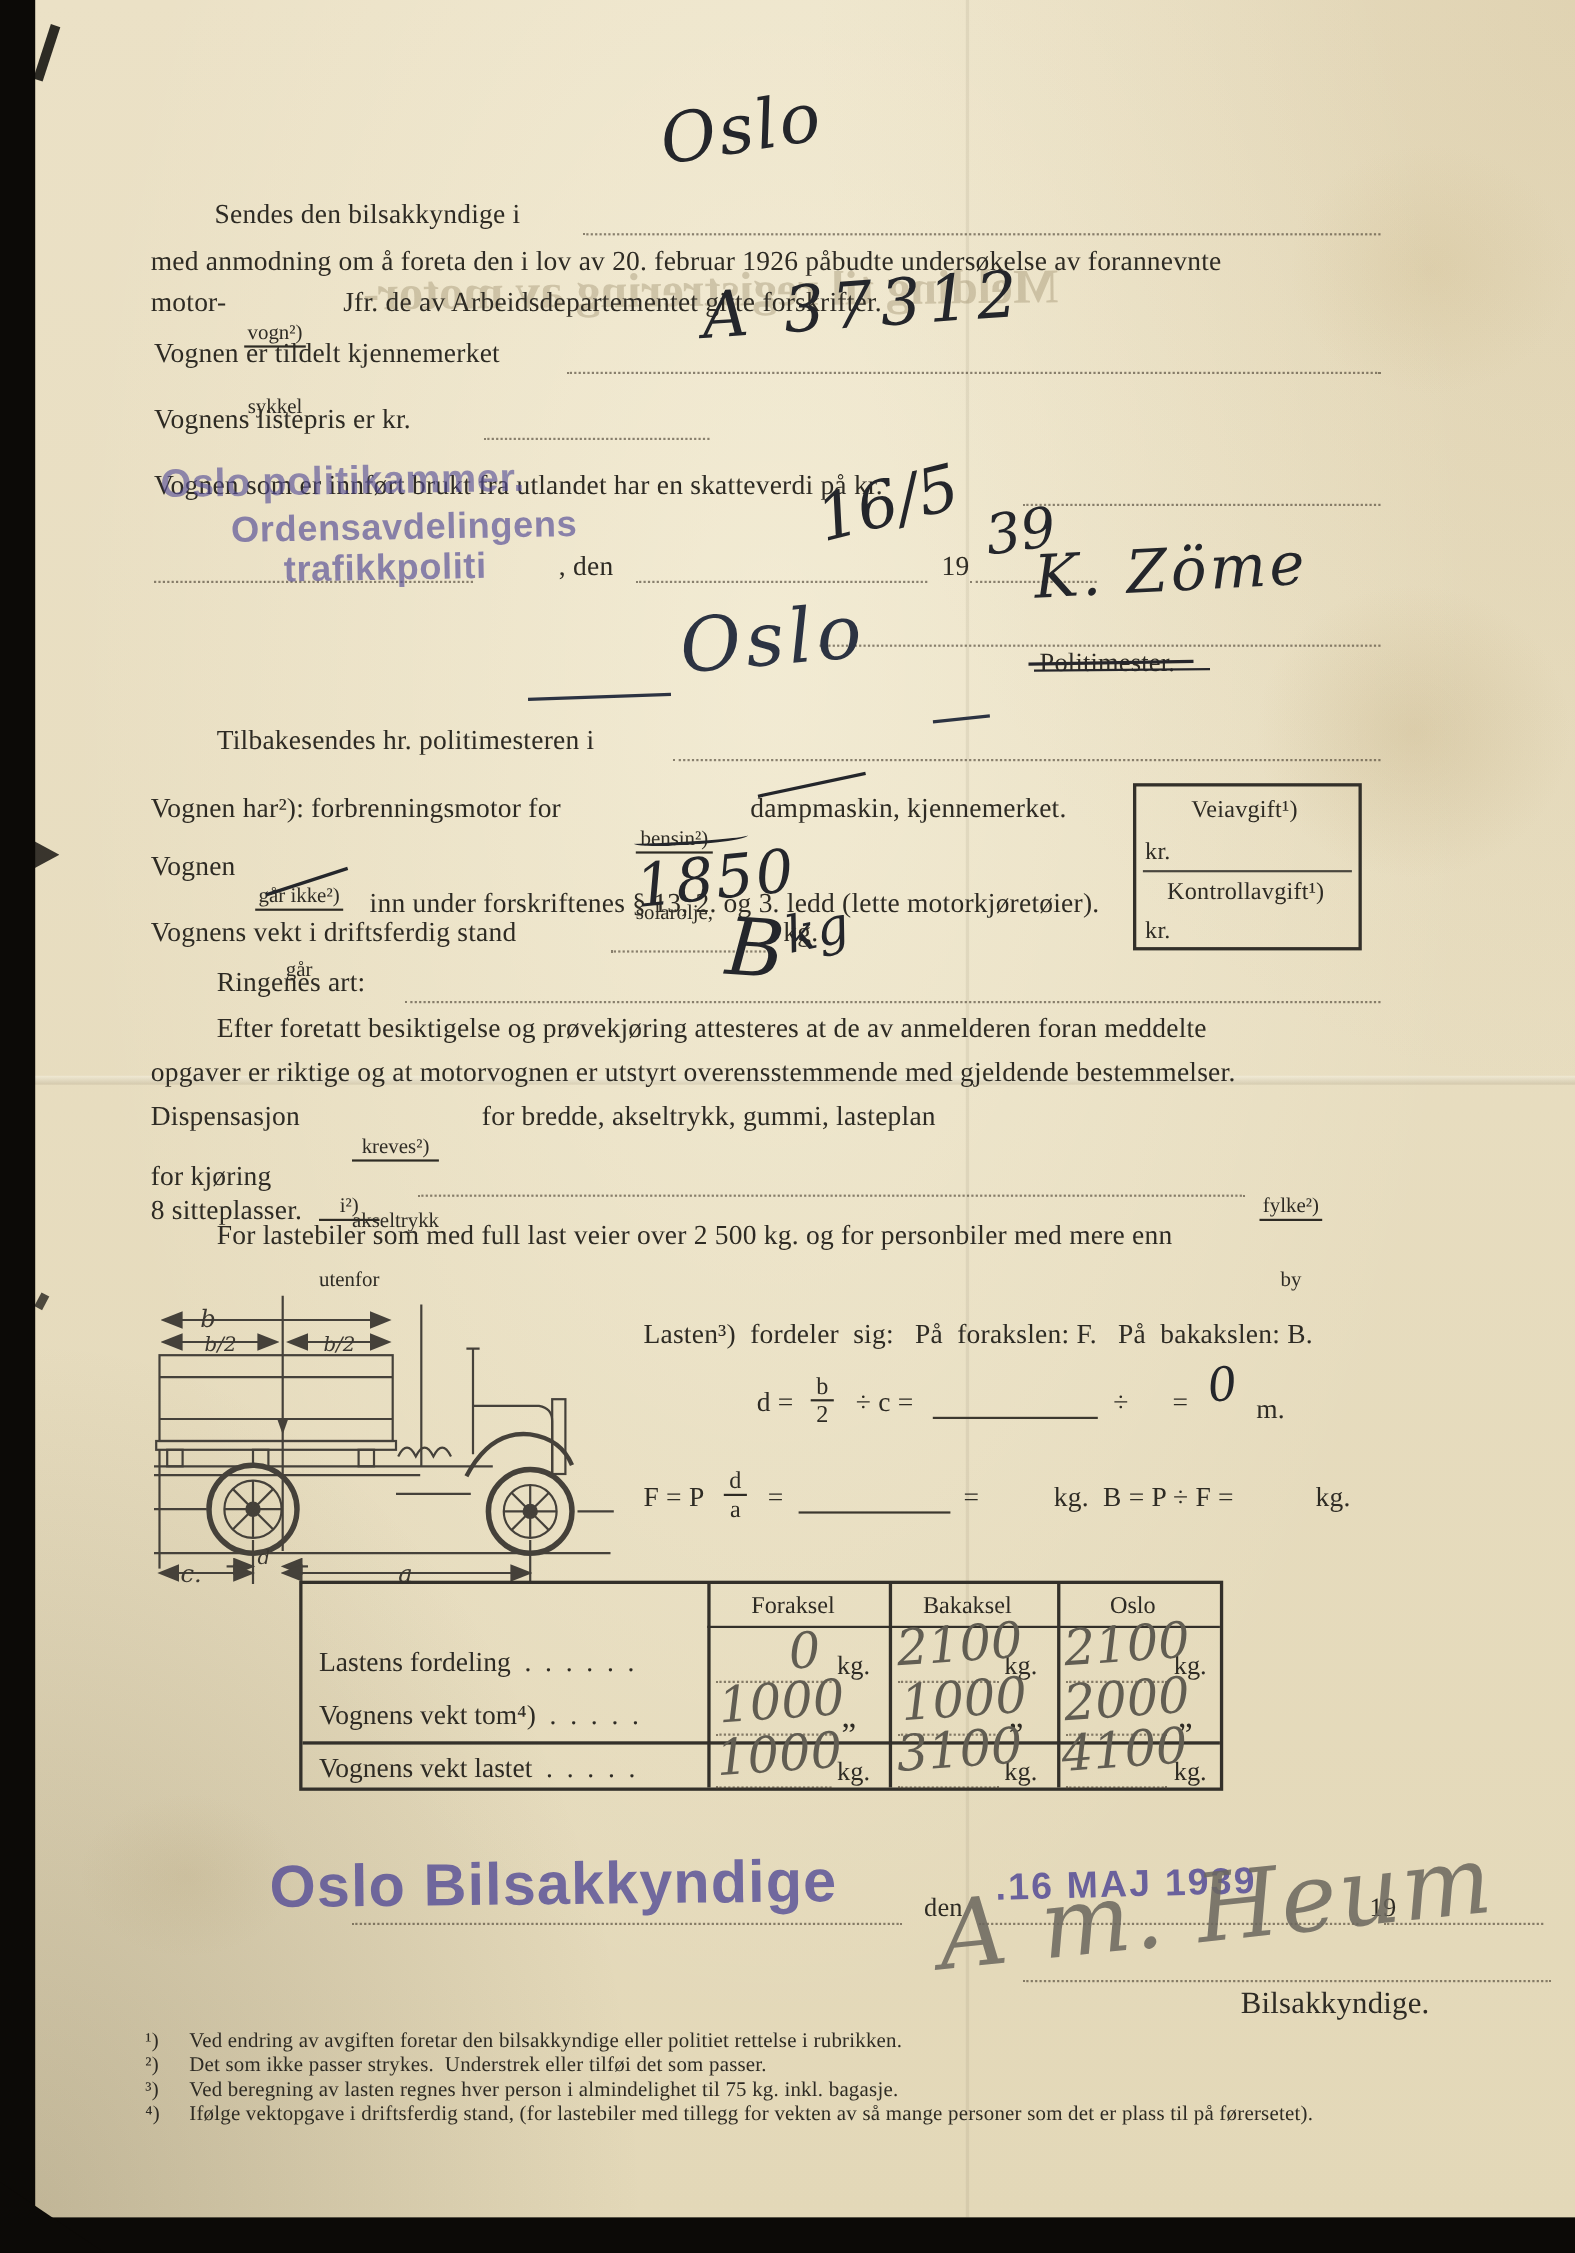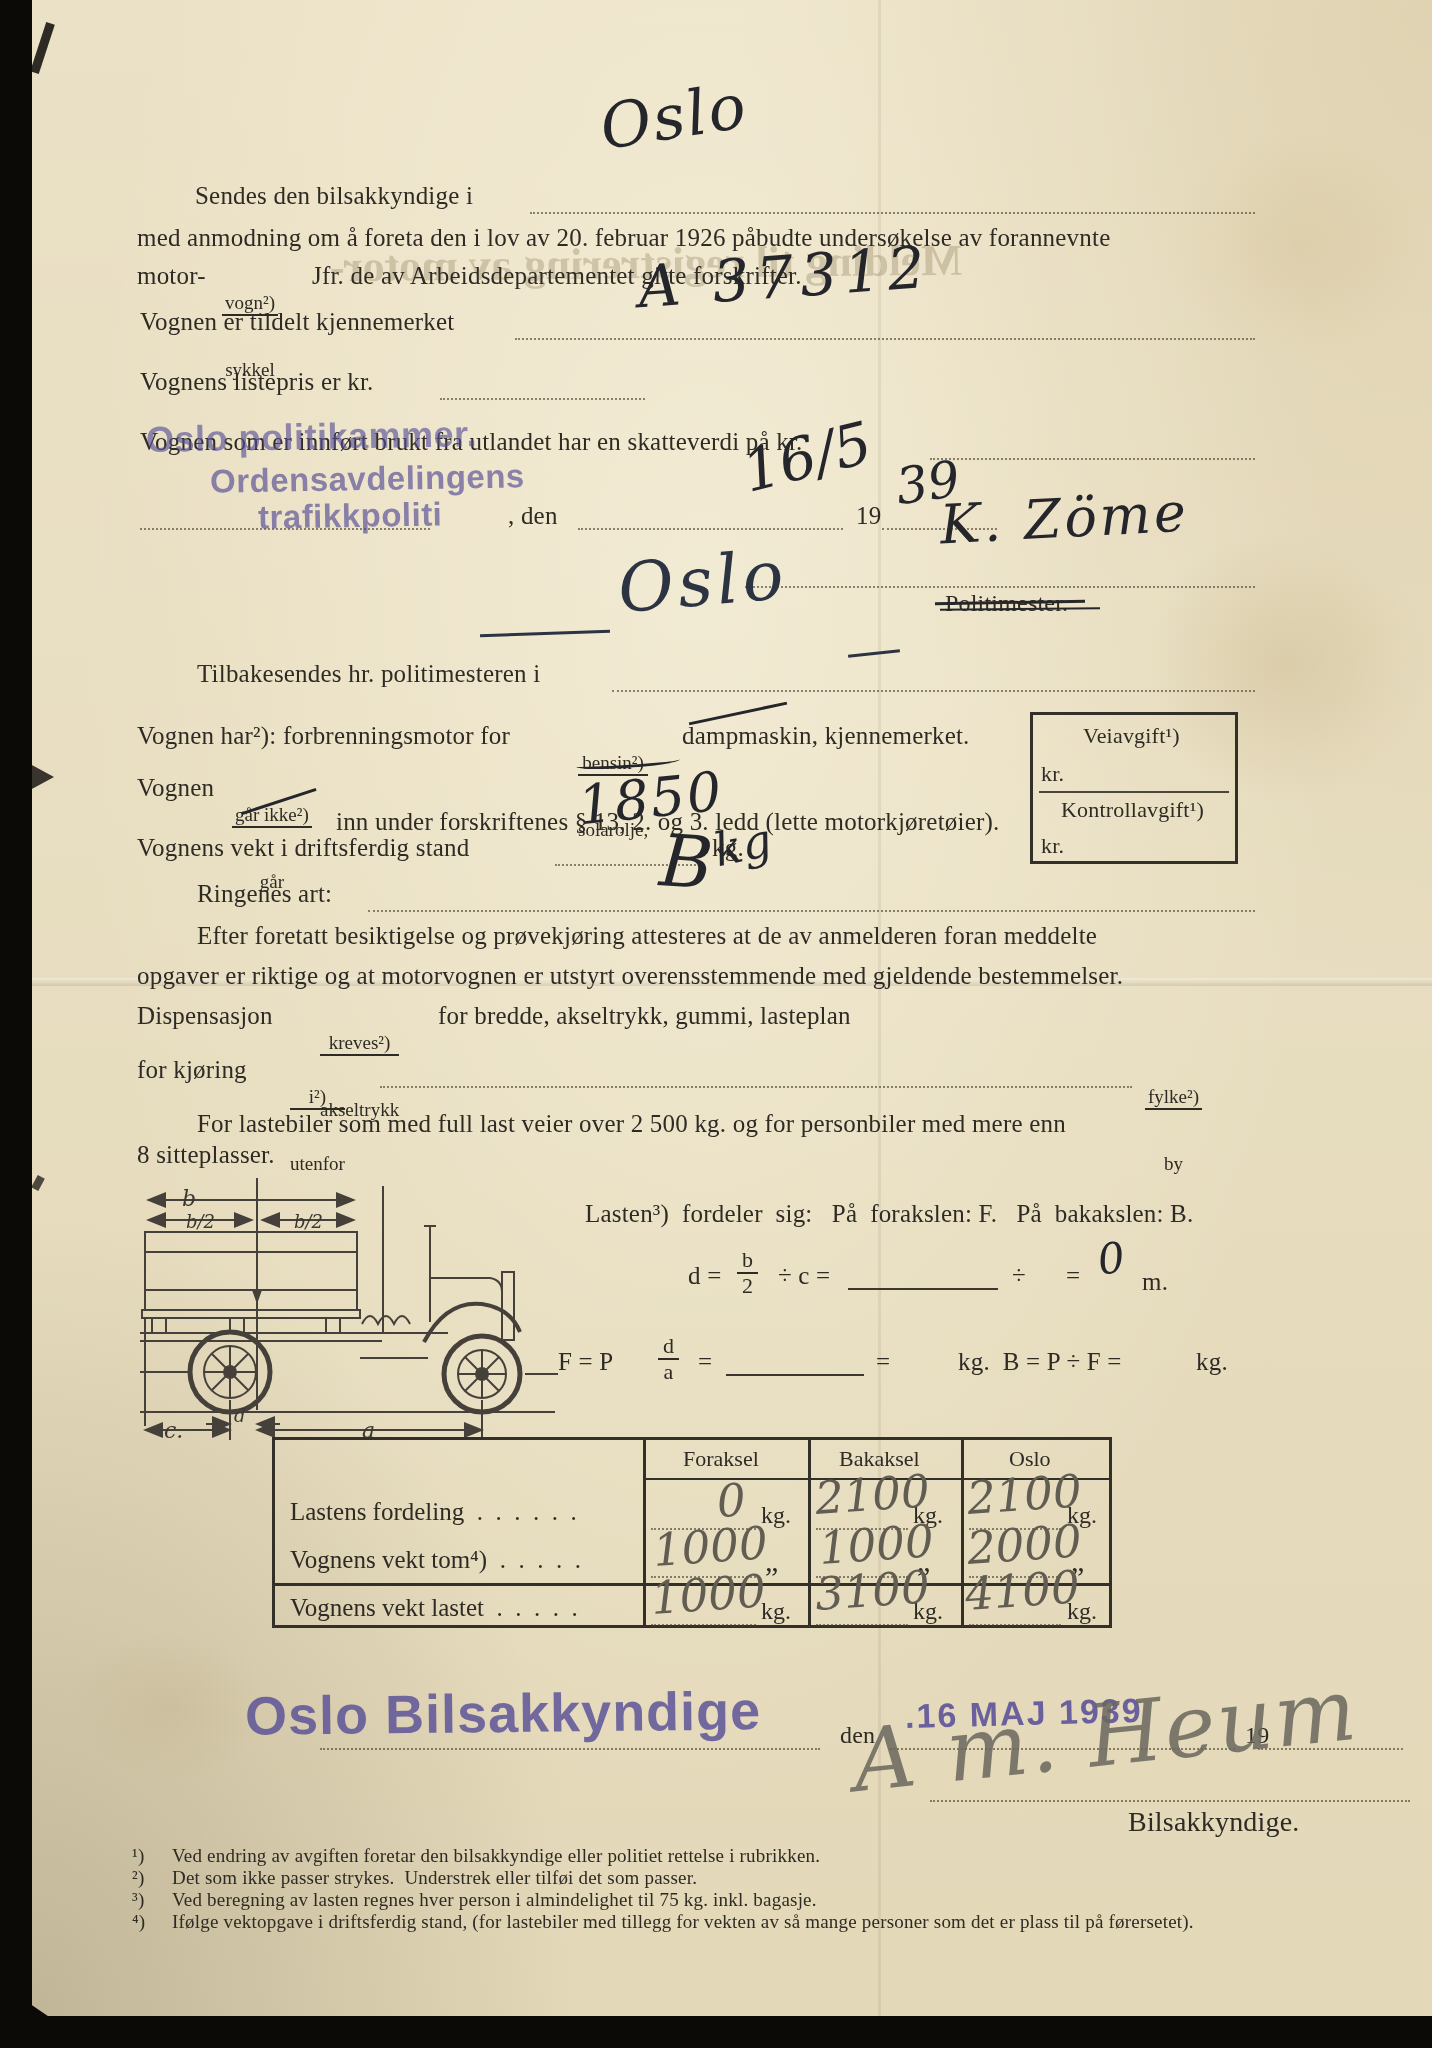--- a/index.html
+++ b/index.html
@@ -153,21 +153,21 @@
   <div>i²)</div>
   <div>utenfor</div>
 </div>
 <div class="dots" style="left:380px;top:1086px;width:752px"></div>
 <div class="frac" style="left:1145px;top:1042px">
   <div>fylke²)</div>
   <div>by</div>
 </div>
 
 <div class="t" style="left:197px;top:1110px">For lastebiler som med full last veier over 2 500 kg. og for personbiler med mere enn</div>
-<div class="t" style="left:137px;top:1141px">8 sitteplasser.</div>
+<div class="t" style="left:137px;top:1087px">8 sitteplasser.</div>
 
 <svg style="position:absolute;left:130px;top:1172px;z-index:2" width="430" height="268" viewBox="0 0 430 268">
   <defs>
     <marker id="ah" markerWidth="10" markerHeight="8" refX="8" refY="4" orient="auto-start-reverse">
       <path d="M0,0 L10,4 L0,8 z" fill="#45413a"></path>
     </marker>
   </defs>
   <g stroke="#45413a" stroke-width="2" fill="none">
     <line x1="127" y1="6" x2="127" y2="238"></line>
     <path d="M122,118 h10 l-5,14 z" fill="#45413a" stroke="none"></path>
@@ -233,21 +233,21 @@
   <div>b</div>
   <div>2</div>
 </div>
 <div class="t" style="left:778px;top:1262px">÷ c =</div>
 <div class="sline" style="left:848px;top:1288px;width:150px"></div>
 <div class="t" style="left:1012px;top:1262px">÷</div>
 <div class="t" style="left:1066px;top:1262px">=</div>
 <div class="hw" style="left:1098px;top:1238px;font-size:42px;transform:rotate(-8deg)">0</div>
 <div class="t" style="left:1142px;top:1268px">m.</div>
 
-<div class="t" style="left:558px;top:1348px">F = P</div>
+<div class="t" style="left:585px;top:1348px">F = P</div>
 <div class="mfrac" style="left:658px;top:1334px">
   <div>d</div>
   <div>a</div>
 </div>
 <div class="t" style="left:698px;top:1348px">=</div>
 <div class="sline" style="left:726px;top:1374px;width:138px"></div>
 <div class="t" style="left:876px;top:1348px">=</div>
 <div class="t" style="left:958px;top:1348px">kg.  B = P ÷ F =</div>
 <div class="t" style="left:1196px;top:1348px">kg.</div>
 

